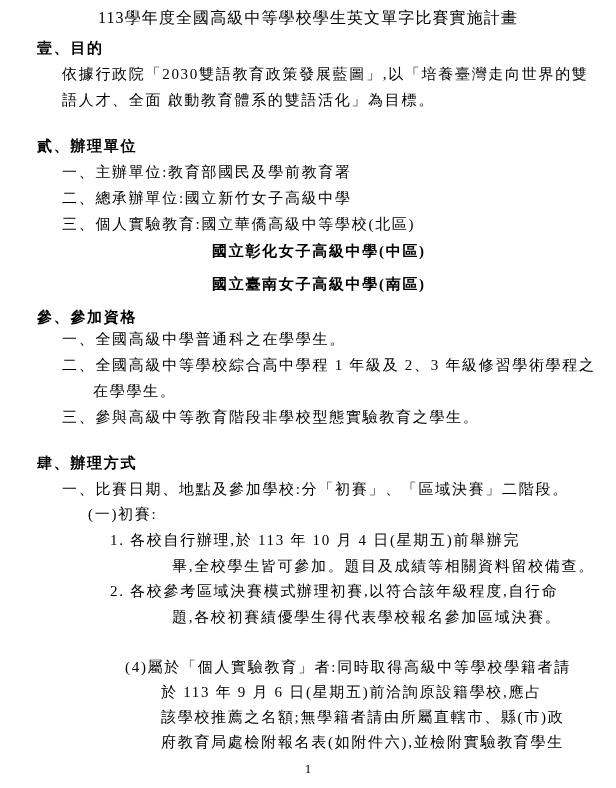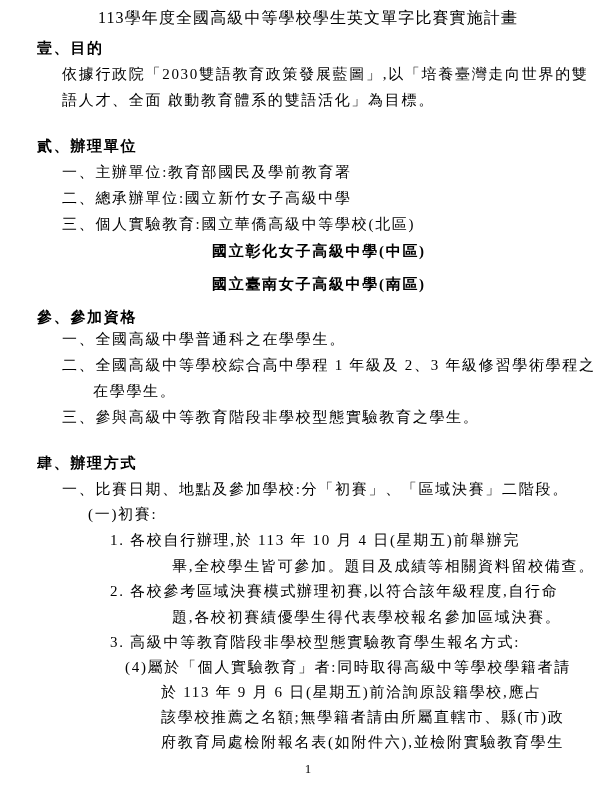--- a/index.html
+++ b/index.html
@@ -82,21 +82,20 @@
   <div class="line x-l1c" style="top:383px">在學學生。</div>
   <div class="line x-l1" style="top:409px">三、參與高級中等教育階段非學校型態實驗教育之學生。</div>
 
   <div class="line heading x-head" style="top:455px">肆、辦理方式</div>
   <div class="line x-l1" style="top:481px">一、比賽日期、地點及參加學校:分「初賽」、「區域決賽」二階段。</div>
   <div class="line x-l2" style="top:506px">(一)初賽:</div>
   <div class="line x-l3" style="top:532px">1. 各校自行辦理,於 113 年 10 月 4 日(星期五)前舉辦完</div>
   <div class="line x-l3c" style="top:558px">畢,全校學生皆可參加。題目及成績等相關資料留校備查。</div>
   <div class="line x-l3" style="top:583px">2. 各校參考區域決賽模式辦理初賽,以符合該年級程度,自行命</div>
   <div class="line x-l3c" style="top:609px">題,各校初賽績優學生得代表學校報名參加區域決賽。</div>
-  <div class="line x-l3" style="top:634px">3. 高級中等教育階段非學校型態實驗教育學生報名方式:</div>
   <div class="line x-l4" style="top:659px">(4)屬於「個人實驗教育」者:同時取得高級中等學校學籍者請</div>
   <div class="line x-l4c" style="top:684px">於 113 年 9 月 6 日(星期五)前洽詢原設籍學校,應占</div>
   <div class="line x-l4c" style="top:709px">該學校推薦之名額;無學籍者請由所屬直轄市、縣(市)政</div>
   <div class="line x-l4c" style="top:734px">府教育局處檢附報名表(如附件六),並檢附實驗教育學生</div>
 
   <div class="page-number">1</div>
 
 </div>
 
 </body></html>

